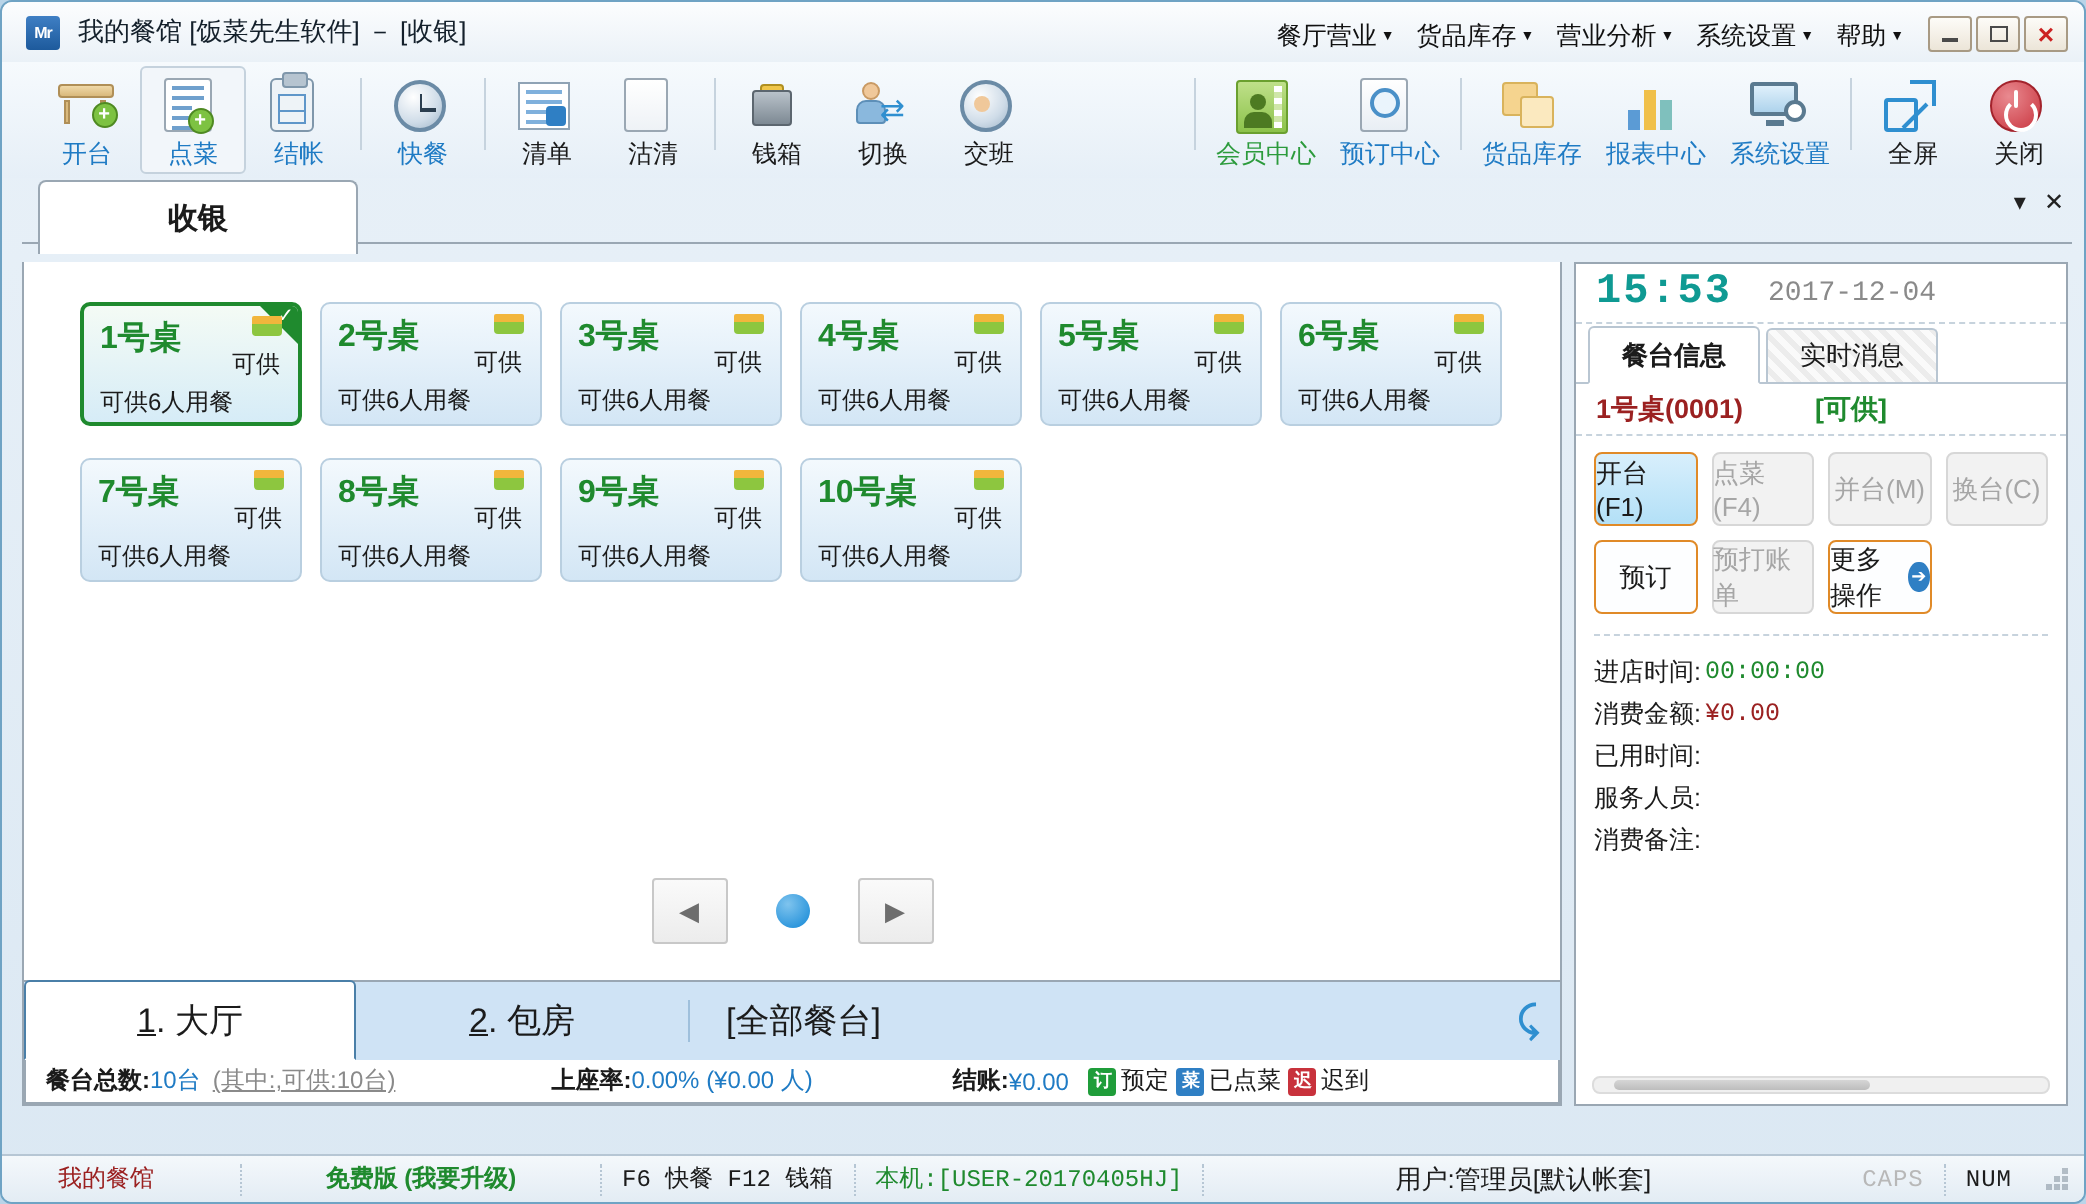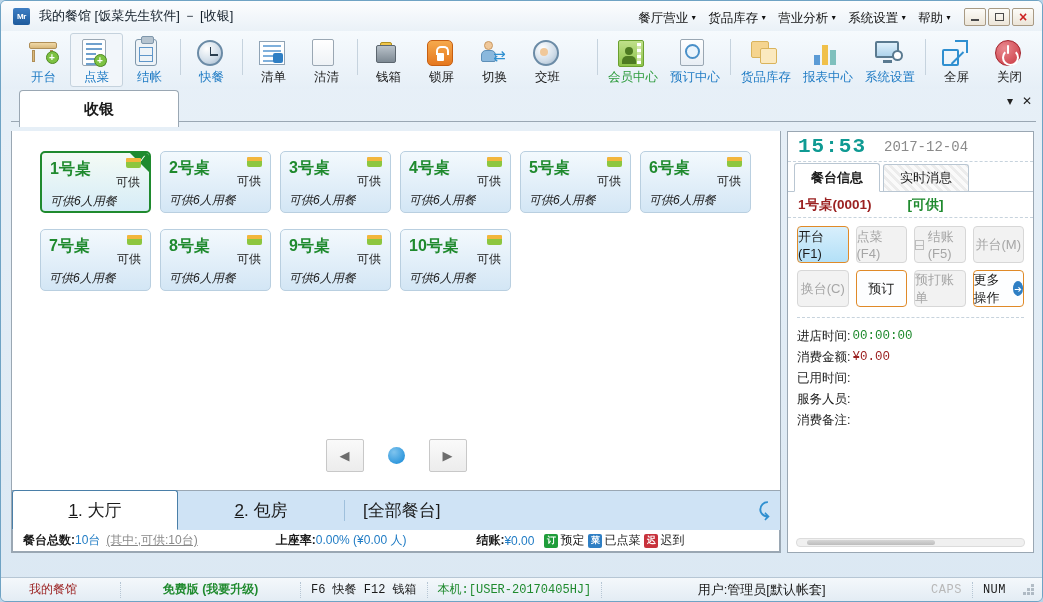--- a/index.html
+++ b/index.html
@@ -160,21 +160,21 @@
   .trow{display:flex;gap:0;}
   .tcard{
     width:111px;height:62px;margin-right:9px;margin-bottom:16px;
     background:linear-gradient(#f3f9fd,#d3e6f5);
     border:1px solid #b9cfe0;border-radius:5px;
     position:relative;cursor:default;
   }
   .tcard.sel{border:2px solid #1f8a2e;background:linear-gradient(#f4fbf5,#d6ecf7);}
   .tcard .tname{position:absolute;left:8px;top:6px;font-size:16px;font-weight:bold;color:#1f8a2e;}
   .tcard .tstat{position:absolute;right:9px;top:21px;font-size:12px;color:#1b1b1b;}
-  .tcard .tdesc{position:absolute;left:8px;top:40px;font-size:12px;color:#1b1b1b;font-style:italic;}
+  .tcard .tdesc{position:absolute;left:8px;top:40px;font-size:12px;color:#1b1b1b;}
   .tcard .ticon{position:absolute;right:8px;top:5px;width:15px;height:11px;}
   .tcard .ticon .t1{position:absolute;left:0;top:0;width:15px;height:5px;background:#f2b63c;border-radius:1px;}
   .tcard .ticon .t2{position:absolute;left:0;top:4px;width:15px;height:6px;background:#8dc63f;border-radius:0 0 2px 2px;}
   .corner{position:absolute;right:0;top:0;width:0;height:0;
     border-top:19px solid #1f8a2e;border-left:19px solid transparent;border-radius:0 3px 0 0;}
   .corner-chk{position:absolute;right:2px;top:1px;color:#fff;font-size:10px;font-weight:bold;line-height:10px;}
   
   .pager{position:absolute;left:0;right:0;bottom:18px;display:flex;align-items:center;justify-content:center;gap:24px;}
   .pgbtn{width:38px;height:33px;background:linear-gradient(#fafafa,#ececec);
     border:1px solid #c8c8c8;border-radius:2px;display:flex;align-items:center;justify-content:center;}
@@ -355,26 +355,20 @@
       <div class="tb-ico">
           <div class="ic-cash">
             <div class="y"></div>
             <div class="b"></div>
           </div>
         </div>
       <div class="tb-lbl c-black">钱箱</div>
     </div>
     <div class="tb-item">
       <div class="tb-ico">
-          <div class="ic-lock"></div>
-        </div>
-      <div class="tb-lbl c-black">锁屏</div>
-    </div>
-    <div class="tb-item">
-      <div class="tb-ico">
           <div class="ic-person">
             <div class="h"></div>
             <div class="b"></div>
             <div class="arr">⇄</div>
           </div>
         </div>
       <div class="tb-lbl c-black">切换</div>
     </div>
     <div class="tb-item">
       <div class="tb-ico">
@@ -631,24 +625,20 @@
       </div>
 
       <div class="tblhdr">
         <span class="nm">1号桌(0001)</span>
         <span class="st">[可供]</span>
       </div>
 
       <div class="btngrid">
         <div class="abtn pri">开台(F1)</div>
         <div class="abtn">点菜(F4)</div>
-        <div class="abtn">
-          <span class="gridglyph"></span>
-          <span>结账(F5)</span>
-        </div>
         <div class="abtn">并台(M)</div>
         <div class="abtn">换台(C)</div>
         <div class="abtn en">预订</div>
         <div class="abtn">预打账单</div>
         <div class="abtn en">
           <span>更多操作</span>
           <span class="arrow-circ">➔</span>
         </div>
       </div>
 

